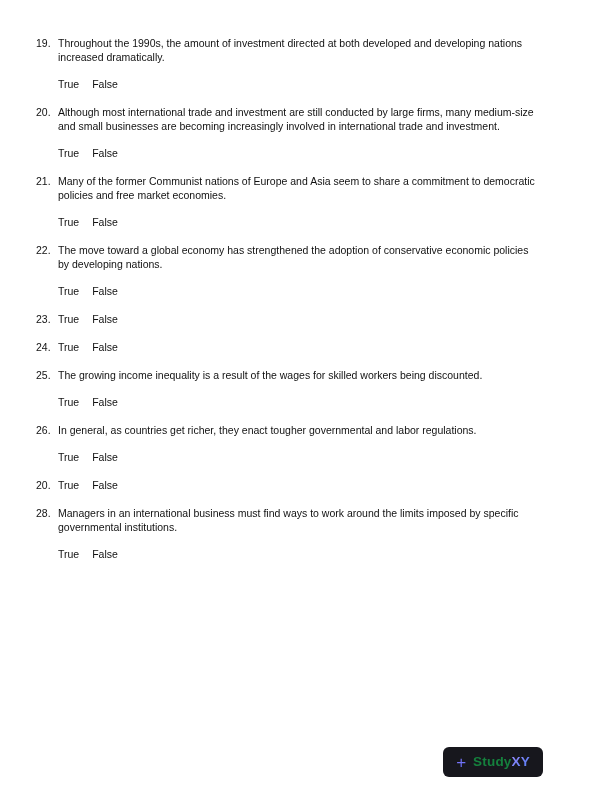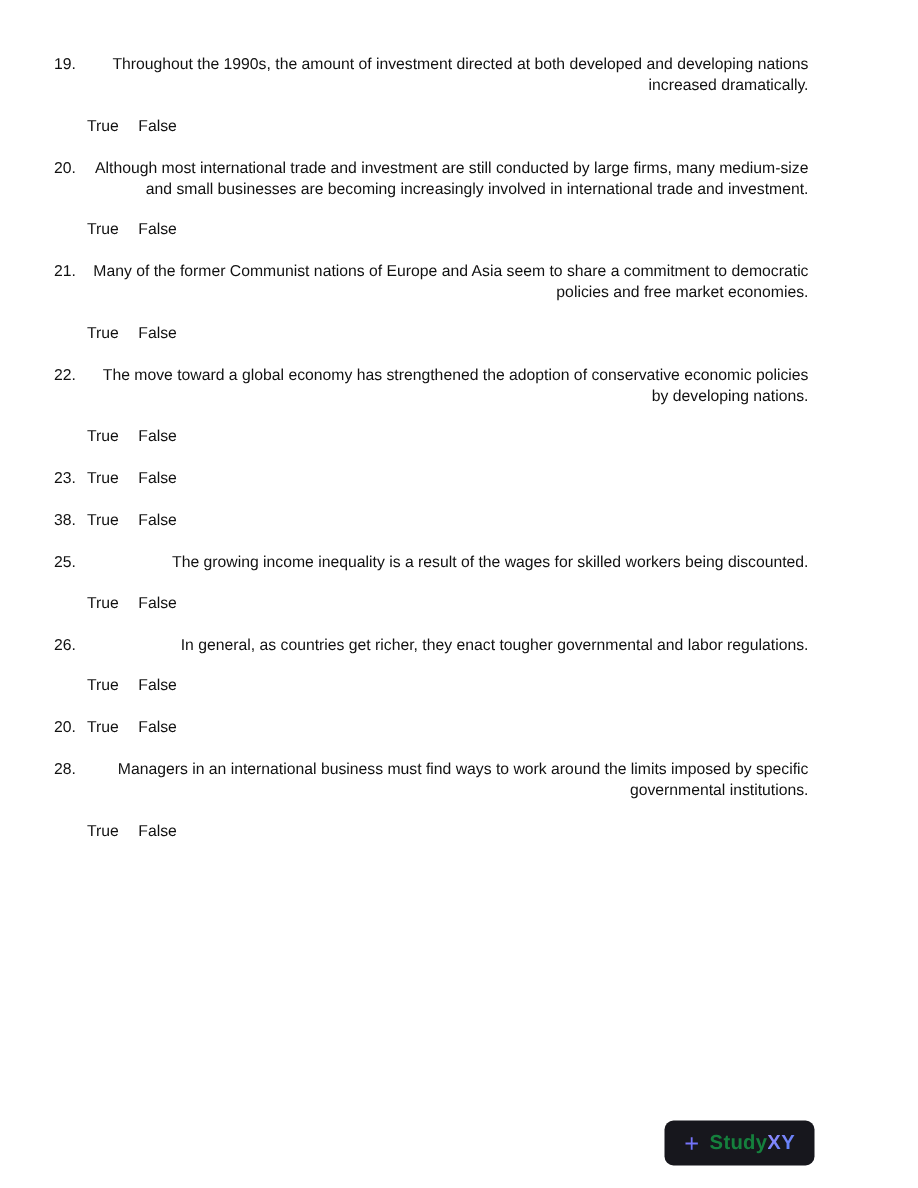--- a/index.html
+++ b/index.html
@@ -30,21 +30,20 @@
   .qnum {
     width: 22px;
     flex-shrink: 0;
     font-size: 10.5px;
     line-height: 14px;
     color: #111111;
   }
   .qbody {
     flex: 1;
     min-width: 0;
-    text-align: right;
   }
   .qtext {
     font-size: 10.5px;
     line-height: 14px;
     color: #111111;
     margin: 0 0 13px 0;
   }
   .tf {
     display: flex;
     gap: 13px;
@@ -145,21 +144,21 @@
       <div class="question">
         <div class="qnum">23.</div>
         <div class="qbody">
           <div class="tf">
             <span class="tf-opt">True</span>
             <span class="tf-opt">False</span>
           </div>
         </div>
       </div>
       <div class="question">
-        <div class="qnum">38.</div>
+        <div class="qnum">24.</div>
         <div class="qbody">
           <div class="tf">
             <span class="tf-opt">True</span>
             <span class="tf-opt">False</span>
           </div>
         </div>
       </div>
       <div class="question">
         <div class="qnum">25.</div>
         <div class="qbody">

